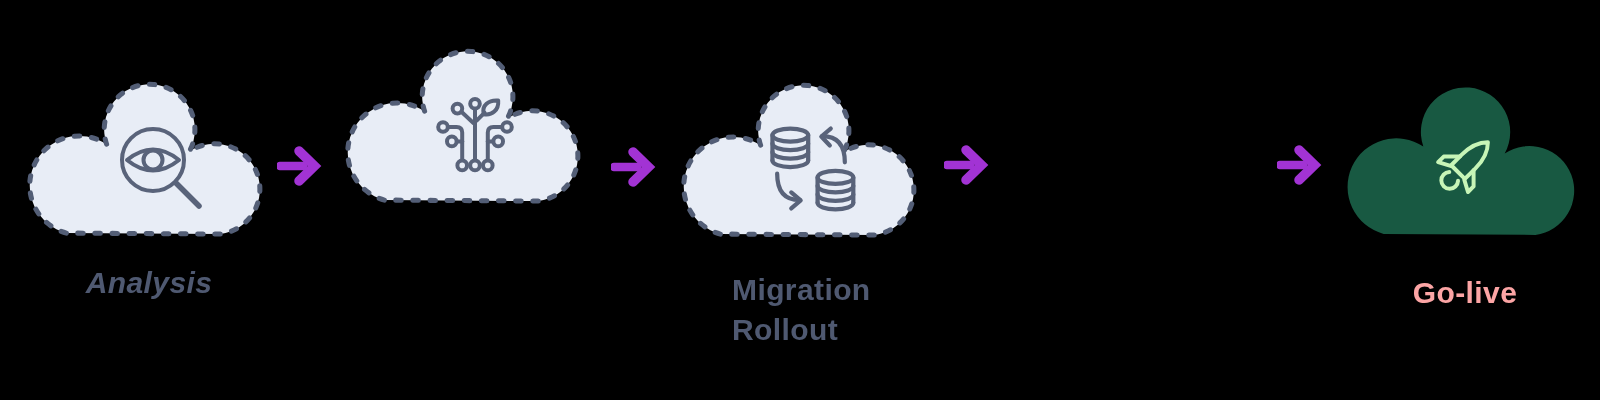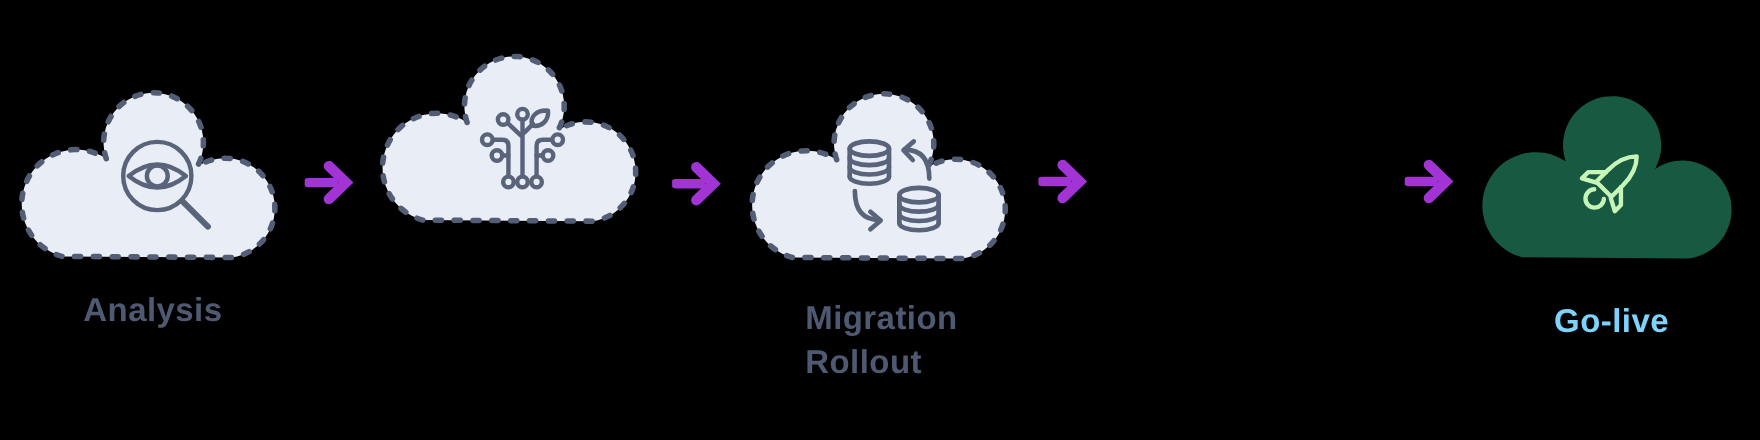--- a/index.html
+++ b/index.html
@@ -13,29 +13,29 @@
   .stage-label{
     position:absolute;
     font-weight:700;
     font-size:30px;
     line-height:40px;
     letter-spacing:.4px;
     color:#4f5971;
     white-space:pre-line;
   }
   .stage-label.center{text-align:center;}
-  .stage-label.golive{color:#7dd3fc;}
+  .stage-label.golive{color:#fca5a5;}
   .arrow-svg{position:absolute;display:block;}
 </style>
 </head>
 <body>
 
 <div id="canvas">
 
-  <div class="stage" style="left:8px;top:75px;width:262px;height:260px;">
+  <div class="stage" style="left:18px;top:75px;width:262px;height:260px;font-style:italic;">
     <svg class="cloud-svg" width="262" height="167" viewBox="0 0 260 164">
       <path d="M 48 156 A 49 49 0 1 1 88 68 A 45 45 0 1 1 170 75 A 45 45 0 1 1 201 157 Z" fill="#e8edf6" stroke="#535e76" stroke-width="5" stroke-dasharray="5.5 11.5" stroke-linecap="round"></path>
     </svg>
     <svg class="icon-svg" style="left:101px;top:51px;" width="84" height="84" viewBox="0 0 84 84" fill="none" stroke="#59637a" stroke-width="4" stroke-linecap="round" stroke-linejoin="round">
       <circle cx="34" cy="34" r="31"></circle>
       <path d="M 8 34 Q 34 13 60 34 Q 34 55 8 34 Z"></path>
       <circle cx="34" cy="34" r="9.5"></circle>
       <line x1="57" y1="57" x2="80" y2="80" stroke-width="5.5"></line>
     </svg>
     <div class="stage-label center" style="left:0;top:188px;width:262px;">Analysis</div>

